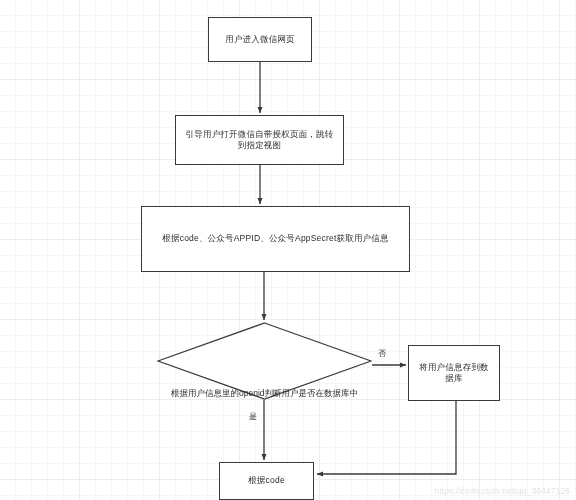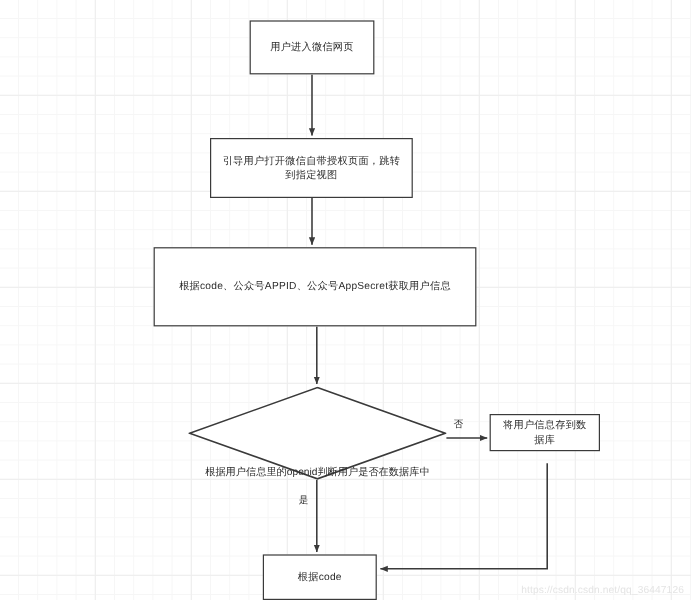--- a/index.html
+++ b/index.html
@@ -113,32 +113,32 @@
   </svg>
 
   <div class="node rect" style="left:208px; top:17px; width:104px; height:45px;">
     <span class="node-label">用户进入微信网页</span>
   </div>
 
   <div class="node rect" style="left:175px; top:115px; width:169px; height:50px;">
     <span class="node-label">引导用户打开微信自带授权页面，跳转到指定视图</span>
   </div>
 
-  <div class="node rect" style="left:128px; top:206px; width:269px; height:66px;">
+  <div class="node rect" style="left:141px; top:206px; width:269px; height:66px;">
     <span class="node-label">根据code、公众号APPID、公众号AppSecret获取用户信息</span>
   </div>
 
   <div class="diamond-wrap" style="left:157px; top:322px; width:215px; height:78px;align-items:flex-end;">
     <svg class="diamond-shape" viewBox="0 0 215 78" preserveAspectRatio="none" xmlns="http://www.w3.org/2000/svg">
       <polygon points="107.5,1 214,39 107.5,77 1,39" fill="#ffffff" stroke="#3a3a3a" stroke-width="1.3" vector-effect="non-scaling-stroke"></polygon>
     </svg>
     <span class="node-label">根据用户信息里的openid判断用户是否在数据库中</span>
   </div>
 
-  <div class="node rect" style="left:408px; top:345px; width:92px; height:31px;">
+  <div class="node rect" style="left:408px; top:345px; width:92px; height:56px;">
     <span class="node-label">将用户信息存到数据库</span>
   </div>
 
   <div class="node rect" style="left:219px; top:462px; width:95px; height:38px;">
     <span class="node-label">根据code</span>
   </div>
 
   <span class="edge-label" style="left:378px; top:350px;">否</span>
 
   <span class="edge-label" style="left:249px; top:413px;">是</span>

